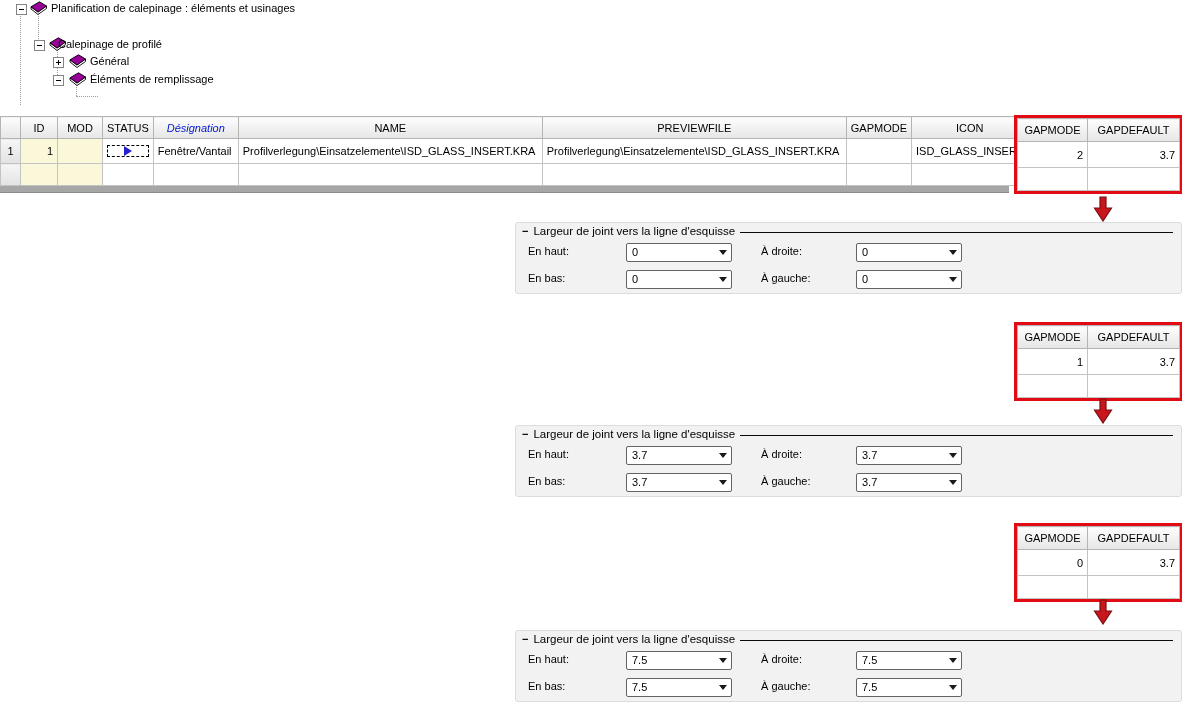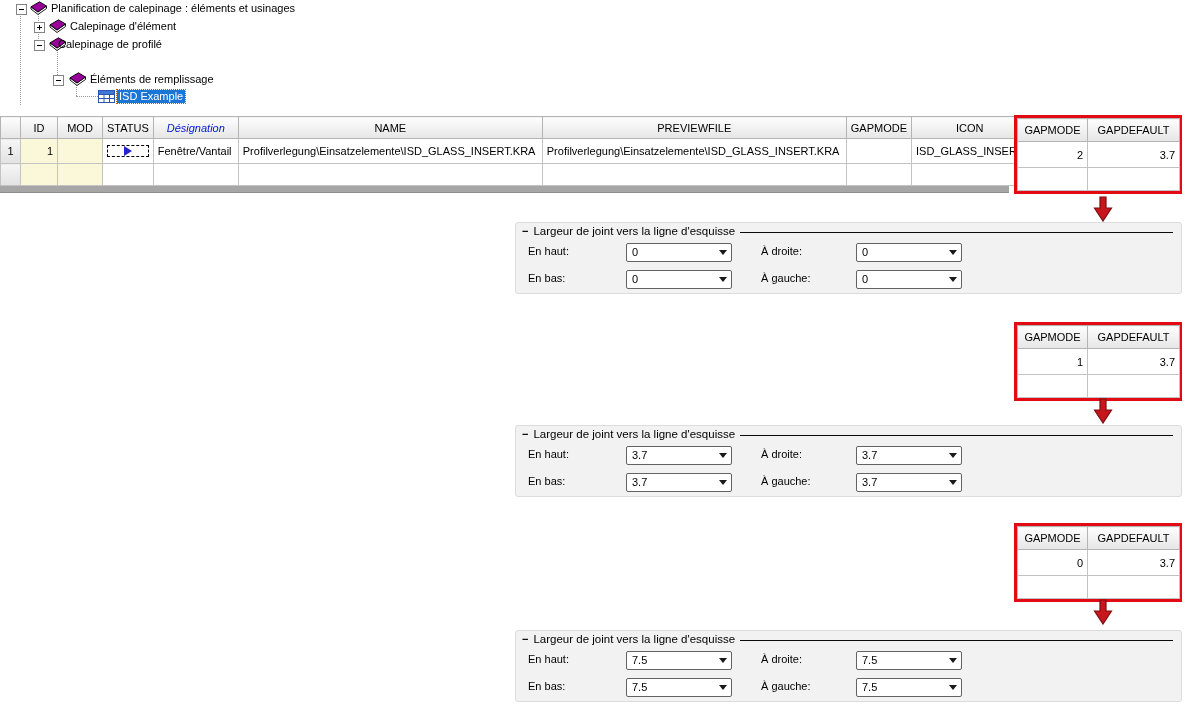--- a/index.html
+++ b/index.html
@@ -69,66 +69,54 @@
     <span class="expander" style="left:2px"></span>
     <span class="ticon" style="left:16px">
       <svg width="18" height="15" viewBox="0 0 18 15">
           <path d="M1 8 L8 13.5 L16.5 7.5 L16.5 5 L8 11 L1 5.8 Z" fill="#fff" stroke="#000" stroke-width="0.9"></path>
           <path d="M1 5.8 L8 11 L16.5 5 L9.5 0.8 Z" fill="#990099" stroke="#000" stroke-width="0.9"></path>
         </svg>
     </span>
     <span class="tlabel" style="left:35px">Planification de calepinage : éléments et usinages</span>
   </div>
 
-  <div class="trow" style="top:18px">
-    <span class="expander plus" style="left:20px"></span>
-    <span class="ticon" style="left:35px">
-      <svg width="18" height="15" viewBox="0 0 18 15">
-          <path d="M1 8 L8 13.5 L16.5 7.5 L16.5 5 L8 11 L1 5.8 Z" fill="#fff" stroke="#000" stroke-width="0.9"></path>
-          <path d="M1 5.8 L8 11 L16.5 5 L9.5 0.8 Z" fill="#990099" stroke="#000" stroke-width="0.9"></path>
-        </svg>
-    </span>
-    <span class="tlabel" style="left:54px">Calepinage d'élément</span>
-  </div>
 
   <div class="trow" style="top:36px">
     <span class="expander" style="left:20px"></span>
     <span class="ticon" style="left:35px">
       <svg width="18" height="15" viewBox="0 0 18 15">
           <path d="M1 8 L8 13.5 L16.5 7.5 L16.5 5 L8 11 L1 5.8 Z" fill="#fff" stroke="#000" stroke-width="0.9"></path>
           <path d="M1 5.8 L8 11 L16.5 5 L9.5 0.8 Z" fill="#990099" stroke="#000" stroke-width="0.9"></path>
         </svg>
     </span>
     <span class="tlabel" style="left:42px">Calepinage de profilé</span>
   </div>
 
+  <div class="trow" style="top:53px">
+    <span class="expander plus" style="left:39px"></span>
+    <span class="ticon" style="left:55px">
+      <svg width="18" height="15" viewBox="0 0 18 15">
+          <path d="M1 8 L8 13.5 L16.5 7.5 L16.5 5 L8 11 L1 5.8 Z" fill="#fff" stroke="#000" stroke-width="0.9"></path>
+          <path d="M1 5.8 L8 11 L16.5 5 L9.5 0.8 Z" fill="#990099" stroke="#000" stroke-width="0.9"></path>
+        </svg>
+    </span>
+    <span class="tlabel" style="left:74px">Général</span>
+  </div>
 
   <div class="trow" style="top:71px">
     <span class="expander" style="left:39px"></span>
     <span class="ticon" style="left:55px">
       <svg width="18" height="15" viewBox="0 0 18 15">
           <path d="M1 8 L8 13.5 L16.5 7.5 L16.5 5 L8 11 L1 5.8 Z" fill="#fff" stroke="#000" stroke-width="0.9"></path>
           <path d="M1 5.8 L8 11 L16.5 5 L9.5 0.8 Z" fill="#990099" stroke="#000" stroke-width="0.9"></path>
         </svg>
     </span>
     <span class="tlabel" style="left:74px">Éléments de remplissage</span>
   </div>
 
-  <div class="trow" style="top:88px">
-    <span class="ticon" style="left:84px;top:2px">
-      <svg width="17" height="13" viewBox="0 0 17 13">
-          <rect x="0.5" y="0.5" width="16" height="12" fill="#fff" stroke="#2a56b0"></rect>
-          <rect x="0.5" y="0.5" width="16" height="4" fill="#3b78d8" stroke="#2a56b0"></rect>
-          <line x1="6" y1="4.5" x2="6" y2="12.5" stroke="#2a56b0"></line>
-          <line x1="11.5" y1="4.5" x2="11.5" y2="12.5" stroke="#2a56b0"></line>
-          <line x1="0.5" y1="8.5" x2="16.5" y2="8.5" stroke="#2a56b0"></line>
-        </svg>
-    </span>
-    <span class="tlabel sel" style="left:103px">ISD Example</span>
-  </div>
 </div>
 
 <table class="grid abs maingrid">
   <colgroup>
     <col style="width:20px">
       <col style="width:37px">
       <col style="width:45px">
       <col style="width:50px">
     <col style="width:85px">
       <col style="width:304px">

